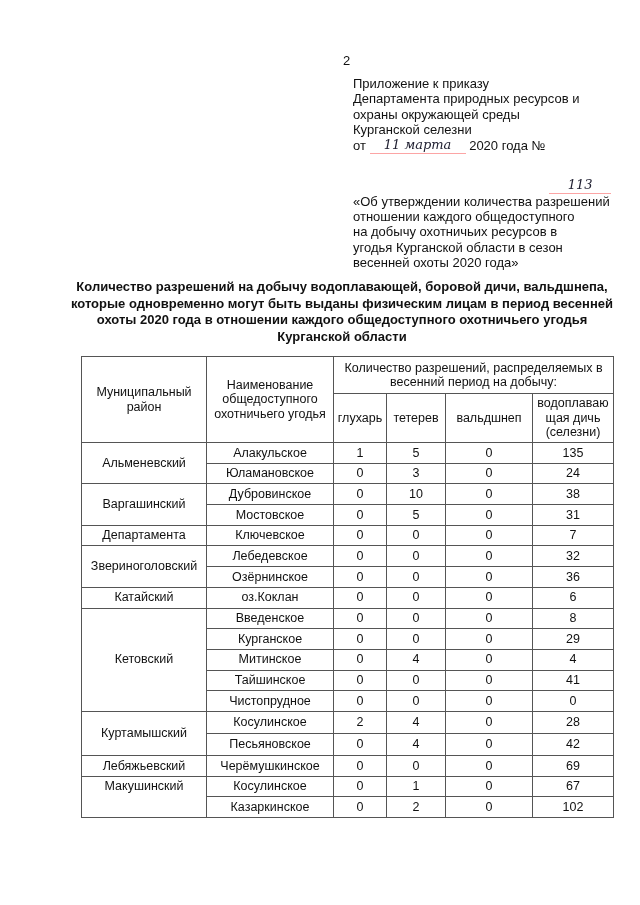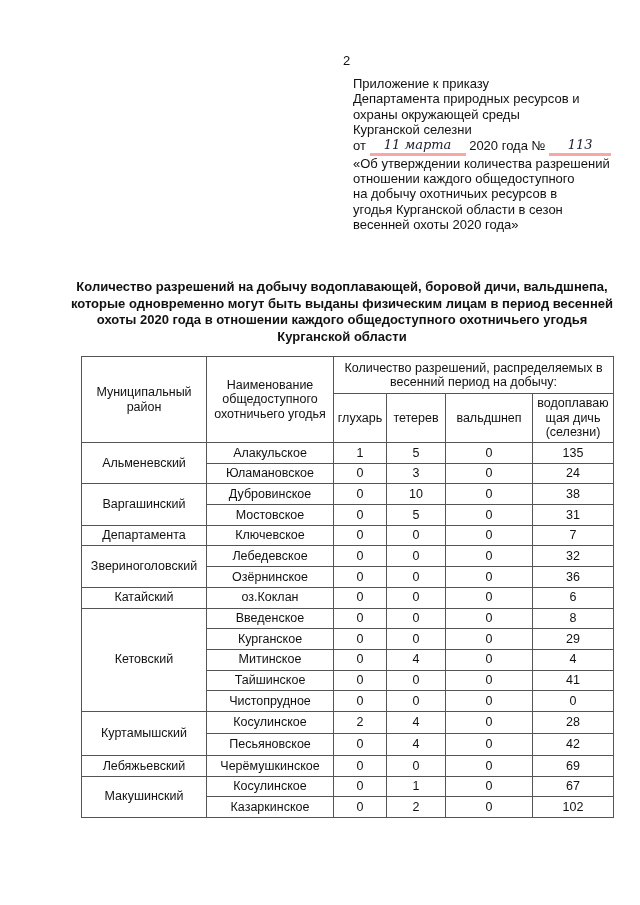--- a/index.html
+++ b/index.html
@@ -2,37 +2,37 @@
 <html><head>
 <meta charset="utf-8">
 <style>
   html, body { margin: 0; padding: 0; background: #ffffff; }
   body { width: 640px; height: 905px; position: relative; overflow: hidden;
          font-family: "Liberation Sans", sans-serif; color: #111; }
   .page-num { position: absolute; left: 343px; top: 53px; font-size: 13px; }
   .appendix { position: absolute; left: 353px; top: 76px; width: 270px;
               font-size: 13px; line-height: 15.4px; }
   .appendix div { white-space: nowrap; }
-  .hand { display: inline-block; border-bottom: 3px solid #fca5a5; font-family: "DejaVu Serif", serif;
+  .hand { display: inline-block; border-bottom: 1px solid #fca5a5; font-family: "DejaVu Serif", serif;
           font-style: italic; color: #223; text-align: center; height: 15px; line-height: 14px;
           vertical-align: top; }
   .hand.date { width: 96px; }
-  .hand.num { width: 62px; }
+  .hand.num { width: 62px; margin-top: 40px; }
   .title { position: absolute; left: 64px; top: 264px; width: 556px; text-align: center;
            font-weight: bold; font-size: 13px; line-height: 16.5px; margin-top: 15px; }
   table { position: absolute; left: 81px; top: 356px; border-collapse: collapse;
           font-size: 12.5px; }
   td, th { border: 1px solid #555; text-align: center; vertical-align: middle;
            padding: 0 2px; font-weight: normal; line-height: 14.5px; }
   th { padding: 2px 2px; }
   col.c1 { width: 125px; } col.c2 { width: 127px; } col.c3 { width: 53px; }
   col.c4 { width: 59px; } col.c5 { width: 87px; } col.c6 { width: 81px; }
   tr.h1 { height: 37px; } tr.h2 { height: 49px; }
   tr.r { height: 20.7px; } tr.rt { height: 22px; }
-  td.top { vertical-align: top; padding-top: 12px; }
+  td.top { vertical-align: top; padding-top: 2px; }
 </style>
 </head>
 <body>
 
 <div class="page-num">2</div>
 
 <div class="appendix">
   <div>Приложение к приказу</div>
   <div>Департамента природных ресурсов и</div>
   <div>охраны окружающей среды</div>

